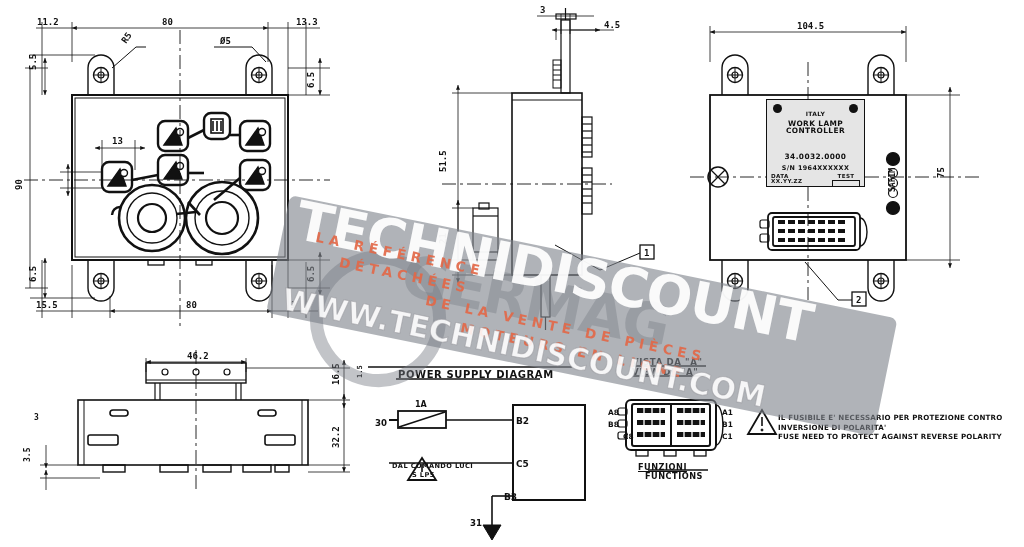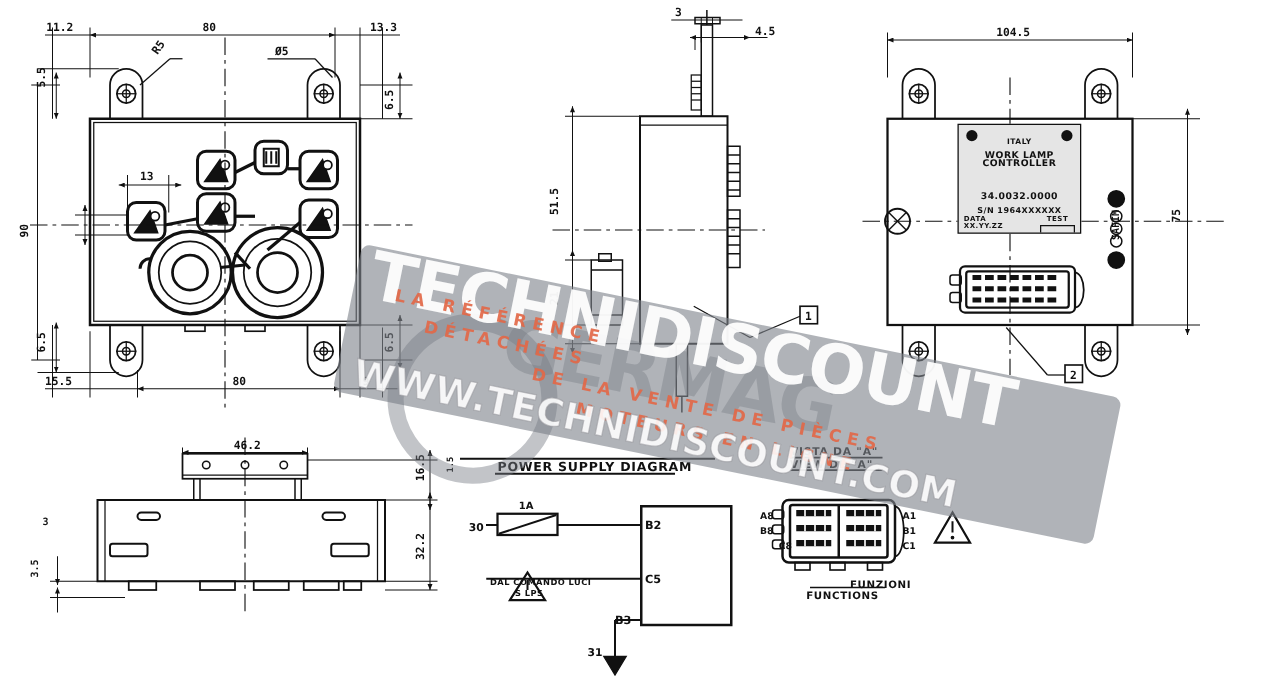--- a/index.html
+++ b/index.html
@@ -92,31 +92,31 @@
             display:flex;justify-content:space-between;}
   .dot{width:9px;height:9px;border-radius:50%;background:#111;}
 
   
   .blk{position:absolute;font-family:"DejaVu Sans","Liberation Sans",sans-serif;
        font-weight:700;color:#111;white-space:pre;}
   #schema-title{left:368px;top:357px;font-size:9.4px;letter-spacing:.6px;}
   #schema-sub{left:398px;top:369px;font-size:10px;letter-spacing:.6px;}
   #vista-title{left:632px;top:357px;font-size:8.6px;letter-spacing:.6px;}
   #vista-sub{left:632px;top:367px;font-size:8.6px;letter-spacing:.6px;}
-  #funz-title{left:680px;top:462px;font-size:8.2px;letter-spacing:.5px;}
+  #funz-title{left:638px;top:462px;font-size:8.2px;letter-spacing:.5px;text-decoration:underline;}
   #funz-sub{left:645px;top:471px;font-size:8.2px;letter-spacing:.5px;}
   #warn-txt{left:778px;top:413px;font-size:7.1px;line-height:1.35;letter-spacing:.2px;}
   .fuse-lbl{left:415px;top:400px;font-size:8px;}
   .sig30{left:375px;top:418px;font-size:8.6px;}
   .sig31{left:470px;top:518px;font-size:8.6px;}
   .comando1{left:392px;top:462px;font-size:6.6px;letter-spacing:.4px;}
   .comando2{left:412px;top:471px;font-size:6.6px;letter-spacing:.4px;}
   .pinB2{left:516px;top:416px;font-size:9px;}
   .pinC5{left:516px;top:459px;font-size:9px;}
-  .pinB3{left:492px;top:492px;font-size:9px;}
+  .pinB3{left:504px;top:492px;font-size:9px;}
   .pinA0{left:608px;top:408px;font-size:7.4px;}
   .pinB0{left:608px;top:420px;font-size:7.4px;}
   .pinC0{left:608px;top:432px;font-size:7.4px;padding-left:15px;}
   .pinA1{left:722px;top:408px;font-size:7.4px;}
   .pinB1{left:722px;top:420px;font-size:7.4px;}
   .pinC1{left:722px;top:432px;font-size:7.4px;}
 </style>
 </head>
 <body>
 
@@ -623,20 +623,23 @@
   <div class="blk" id="funz-title">FUNZIONI</div>
   <div class="blk" id="funz-sub">FUNCTIONS</div>
 
   <div class="blk pinA0">A8</div>
   <div class="blk pinB0">B8</div>
   <div class="blk pinC0">C8</div>
   <div class="blk pinA1">A1</div>
   <div class="blk pinB1">B1</div>
   <div class="blk pinC1">C1</div>
 
+  <div class="blk" id="warn-txt"><span>IL FUSIBILE E' NECESSARIO PER PROTEZIONE CONTRO</span>
+<span>INVERSIONE DI POLARITA'</span>
+<span>FUSE NEED TO PROTECT AGAINST REVERSE POLARITY</span></div>
 
   <div id="watermark">
     <div id="wm-plate"></div>
     <div id="wm-ring"></div>
     <div class="wm-germ">GERMAG</div>
     <div id="wm-rot">
       <div class="wm-main">TECHNIDISCOUNT</div>
       <div class="wm-sub l1">LA RÉFÉRENCE</div>
       <div class="wm-sub l2">DÉTACHÉES</div>
       <div class="wm-sub l3">DE LA VENTE DE PIÈCES</div>

